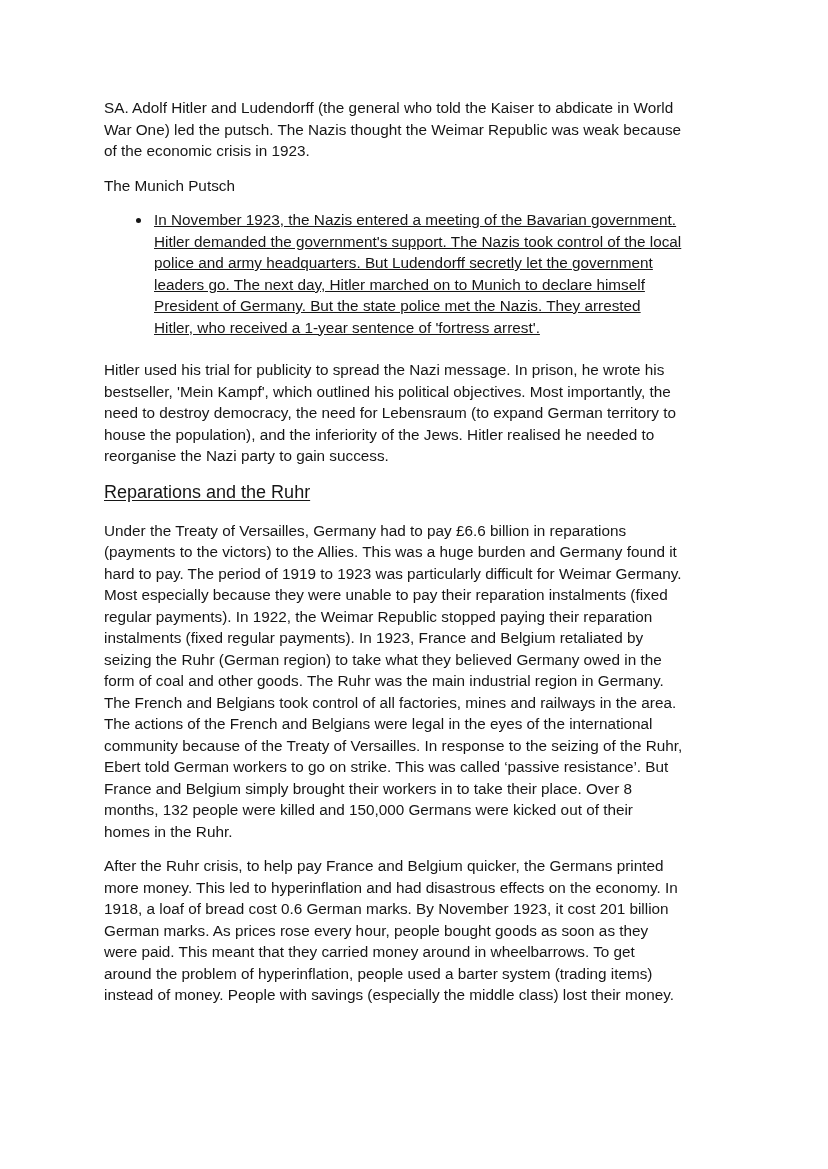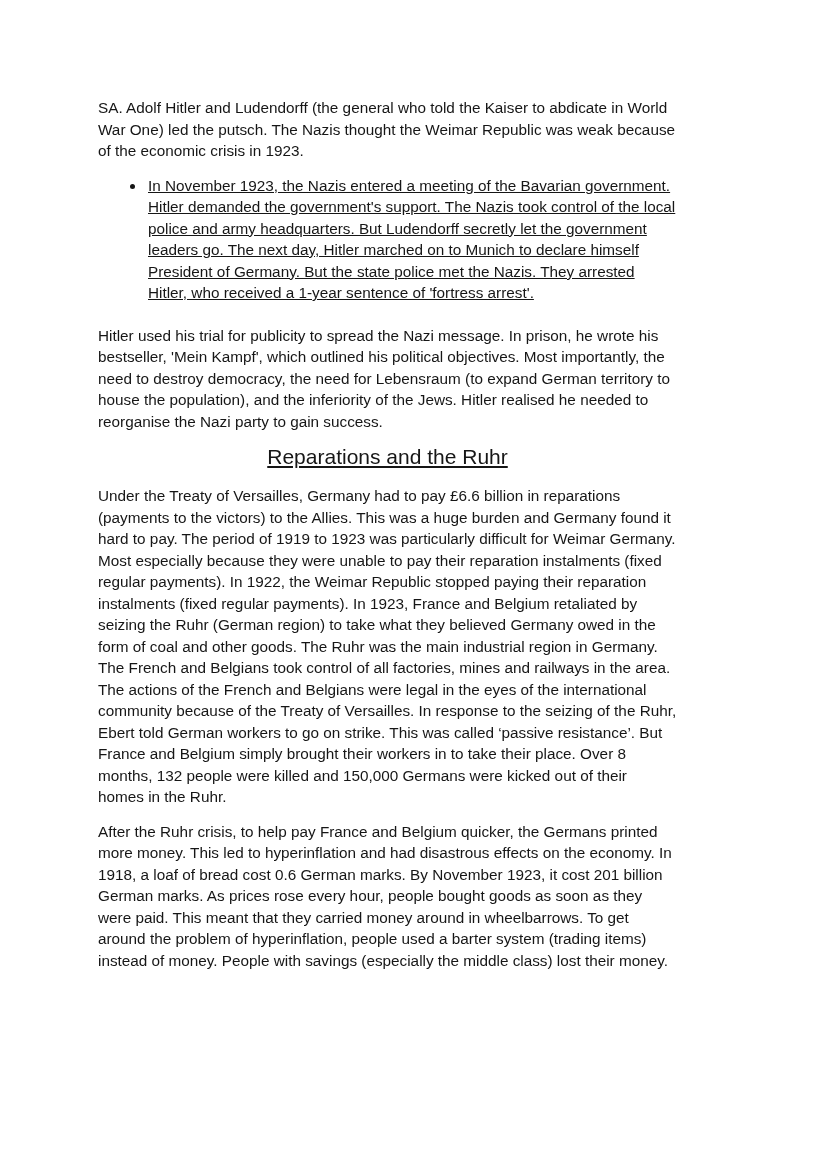--- a/index.html
+++ b/index.html
@@ -13,57 +13,58 @@
     overflow: hidden;
     font-family: "Liberation Sans", "DejaVu Sans", sans-serif;
   }
   .page {
     box-sizing: border-box;
     width: 775px;
     height: 1169px;
     padding: 97px 98px 0 98px;
     background: #ffffff;
     color: #161616;
+    margin-left: 6px;
   }
   .doc-body {
     font-size: 15.3px;
     line-height: 21.5px;
     letter-spacing: 0;
     text-align: left;
     word-spacing: normal;
   }
   .doc-body p.paragraph {
     margin: 0 0 13px 0;
   }
   .doc-body h2.section-heading {
-    font-size: 21px;
+    font-size: 18px;
     line-height: 24px;
     font-weight: 400;
     text-decoration: underline;
     text-underline-offset: 2px;
     margin: 6px 0 16px 0;
-    text-align: center;
   }
   .doc-body ul.bullet-list {
     margin: 8px 0 21px 0;
     padding-left: 48px;
     list-style: disc outside;
     text-decoration: underline;
   }
   .doc-body ul.bullet-list li {
     margin: 0;
     padding-left: 2px;
   }
 </style>
 </head>
 <body>
 
 <div class="page">
   <div class="doc-body">
       <p class="paragraph">SA. Adolf Hitler and Ludendorff (the general who told the Kaiser to abdicate in World War One) led the putsch. The Nazis thought the Weimar Republic was weak because of the economic crisis in 1923.</p>
+      <p class="paragraph">The Munich Putsch</p>
       <ul class="bullet-list">
         <li>In November 1923, the Nazis entered a meeting of the Bavarian government. Hitler demanded the government's support. The Nazis took control of the local police and army headquarters. But Ludendorff secretly let the government leaders go. The next day, Hitler marched on to Munich to declare himself President of Germany. But the state police met the Nazis. They arrested Hitler, who received a 1-year sentence of 'fortress arrest'.</li>
       </ul>
       <p class="paragraph">Hitler used his trial for publicity to spread the Nazi message. In prison, he wrote his bestseller, 'Mein Kampf', which outlined his political objectives. Most importantly, the need to destroy democracy, the need for Lebensraum (to expand German territory to house the population), and the inferiority of the Jews. Hitler realised he needed to reorganise the Nazi party to gain success.</p>
       <h2 class="section-heading">Reparations and the Ruhr</h2>
       <p class="paragraph">Under the Treaty of Versailles, Germany had to pay £6.6 billion in reparations (payments to the victors) to the Allies. This was a huge burden and Germany found it hard to pay. The period of 1919 to 1923 was particularly difficult for Weimar Germany. Most especially because they were unable to pay their reparation instalments (fixed regular payments). In 1922, the Weimar Republic stopped paying their reparation instalments (fixed regular payments). In 1923, France and Belgium retaliated by seizing the Ruhr (German region) to take what they believed Germany owed in the form of coal and other goods. The Ruhr was the main industrial region in Germany. The French and Belgians took control of all factories, mines and railways in the area. The actions of the French and Belgians were legal in the eyes of the international community because of the Treaty of Versailles. In response to the seizing of the Ruhr, Ebert told German workers to go on strike. This was called ‘passive resistance’. But France and Belgium simply brought their workers in to take their place. Over 8 months, 132 people were killed and 150,000 Germans were kicked out of their homes in the Ruhr.</p>
       <p class="paragraph">After the Ruhr crisis, to help pay France and Belgium quicker, the Germans printed more money. This led to hyperinflation and had disastrous effects on the economy. In 1918, a loaf of bread cost 0.6 German marks. By November 1923, it cost 201 billion German marks. As prices rose every hour, people bought goods as soon as they were paid. This meant that they carried money around in wheelbarrows. To get around the problem of hyperinflation, people used a barter system (trading items) instead of money. People with savings (especially the middle class) lost their money.</p>
     </div>
 </div>
 

